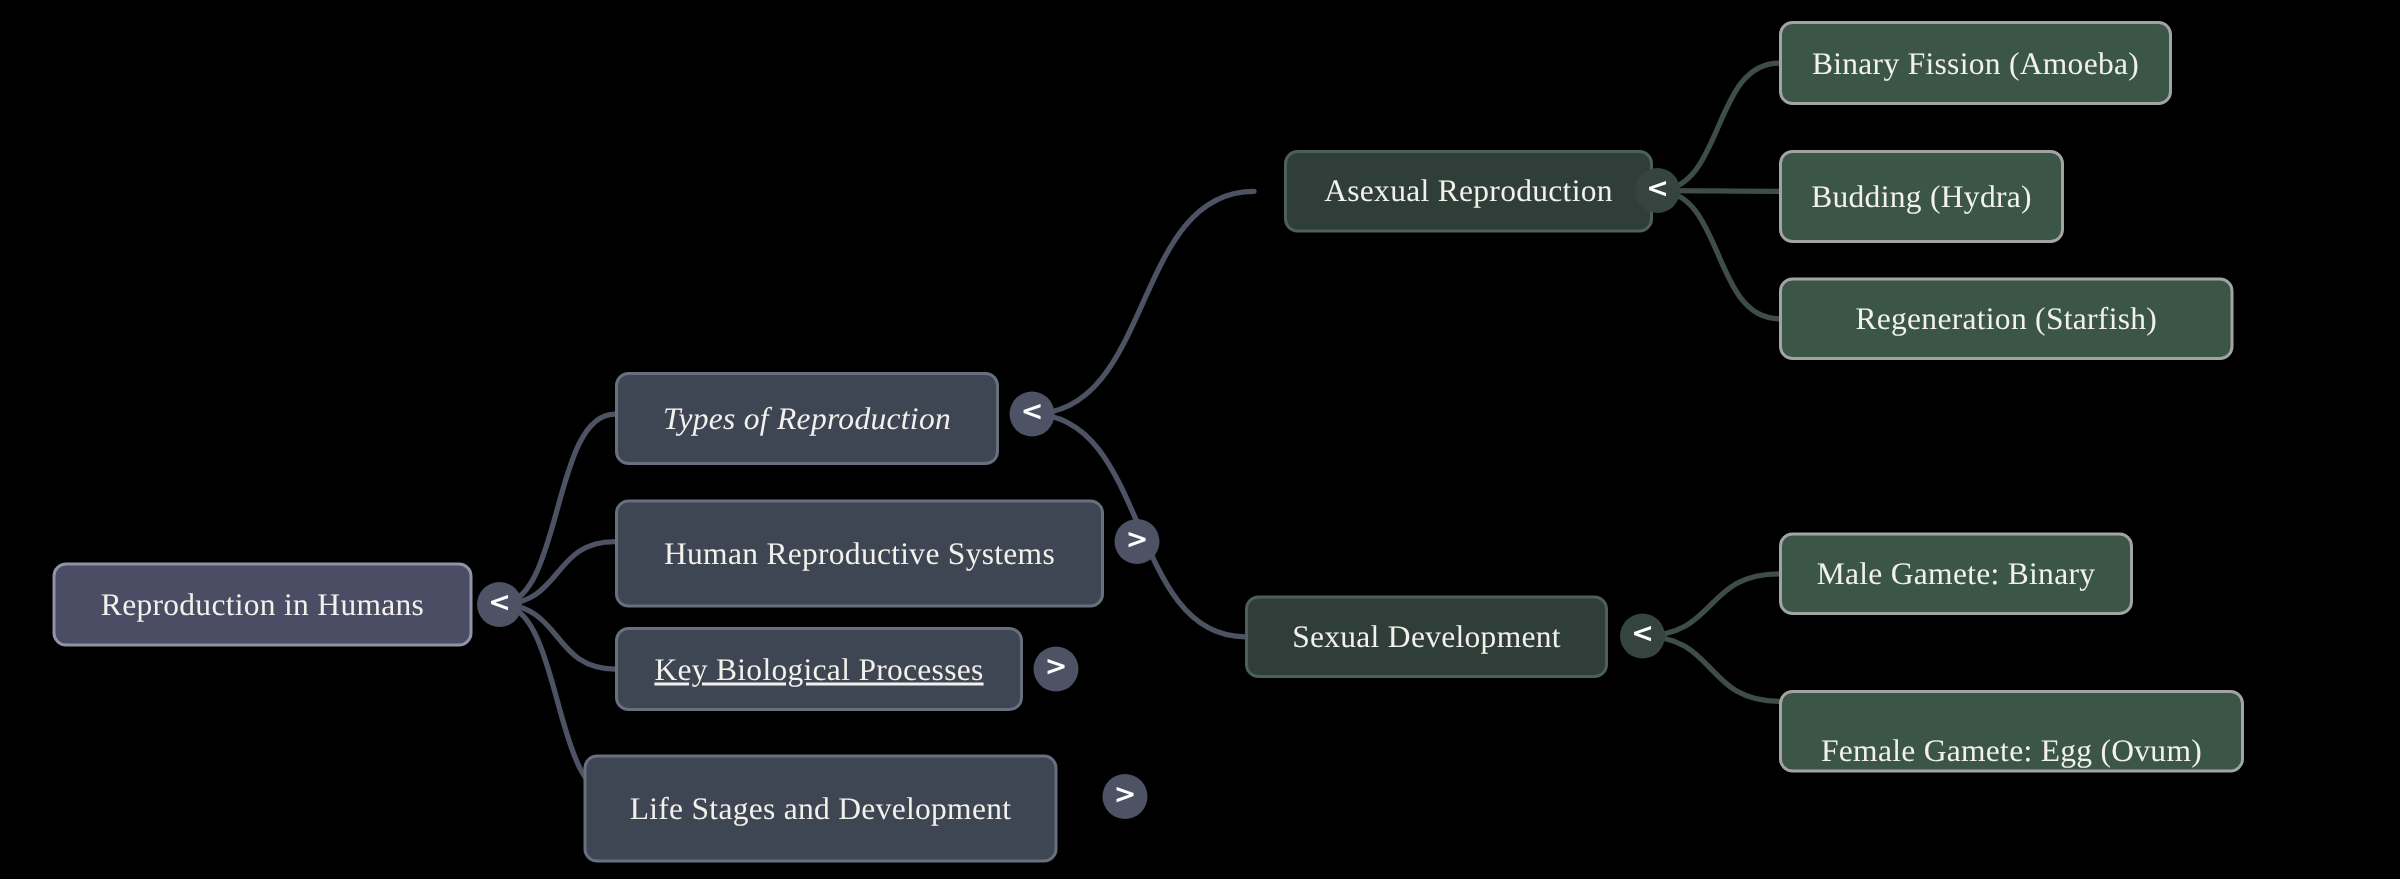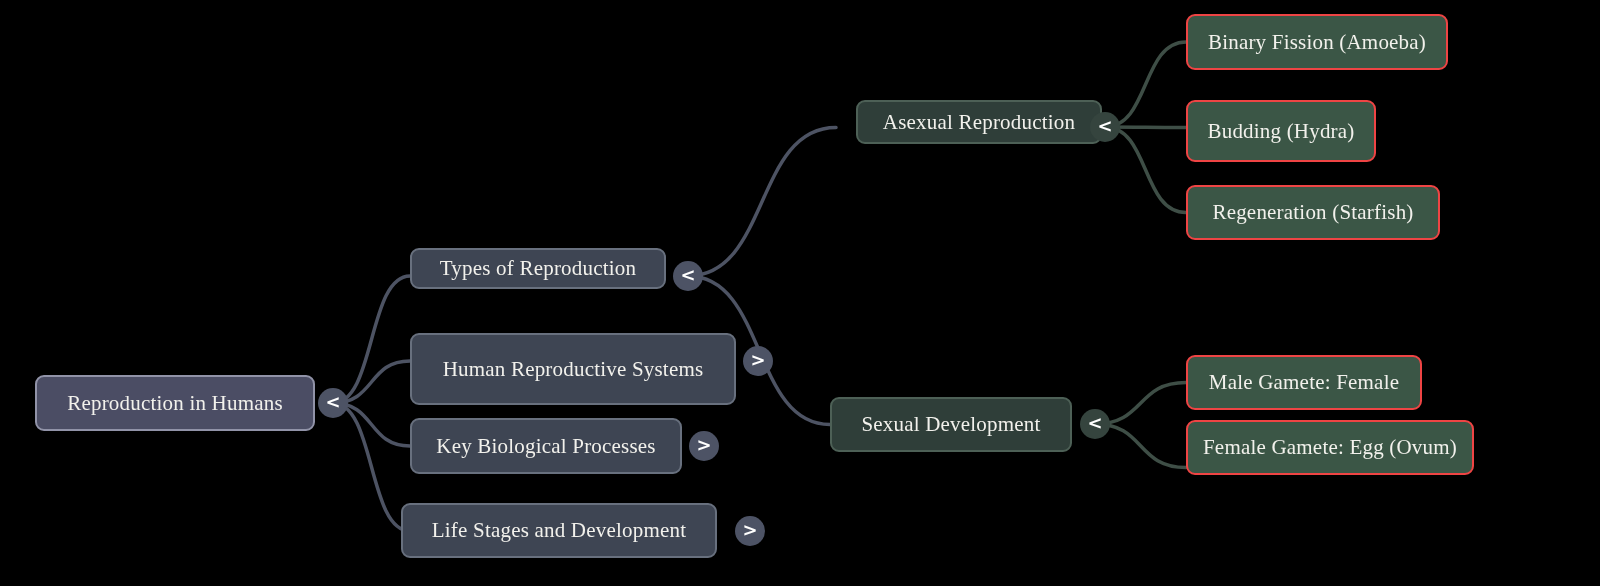--- a/index.html
+++ b/index.html
@@ -31,21 +31,21 @@
     border-radius: 9px;
     color: #f2f1ec;
     font-size: 21px;
     letter-spacing: 0.2px;
     cursor: pointer;
     white-space: nowrap;
   }
   .node.lvl0 { background: #4b4d64; border: 2px solid #9193a8; justify-content: center; }
   .node.lvl1 { background: #3e4553; border: 2px solid #68707e; }
   .node.lvl2 { background: #2f3e39; border: 2px solid #4d6056; }
-  .node.lvl3 { background: #3b5646; border: 2px solid #ef4444; }
+  .node.lvl3 { background: #3b5646; border: 2px solid #a3a3a3; }
   .toggle {
     position: absolute;
     width: 30px;
     height: 30px;
     border-radius: 50%;
     display: flex;
     align-items: center;
     justify-content: center;
     color: #ffffff;
     font-size: 18px;
@@ -76,65 +76,65 @@
       <path d="M1095,424 C1145.05,424 1135.95,382.5 1186,382.5" fill="none" stroke="#3e4e46" stroke-width="3.5" stroke-linecap="round"></path>
       <path d="M1095,424 C1145.05,424 1135.95,467.5 1186,467.5" fill="none" stroke="#3e4e46" stroke-width="3.5" stroke-linecap="round"></path>
     </svg>
   <div id="nodes-layer">
       <div class="node lvl0" style="left: 35px; top: 375px; width: 280px; height: 56px;">
         <span>Reproduction in Humans</span>
       </div>
       <div class="toggle slate" style="left: 318px; top: 388px;">
         <span>&lt;</span>
       </div>
-      <div class="node lvl1" style="left: 410px; top: 248px; width: 256px; height: 41px;">
+      <div class="node lvl1" style="left: 410px; top: 248px; width: 256px; height: 62px; font-style: italic;">
         <span>Types of Reproduction</span>
       </div>
       <div class="toggle slate" style="left: 673px; top: 261px;">
         <span>&lt;</span>
       </div>
       <div class="node lvl1" style="left: 410px; top: 333px; width: 326px; height: 72px;">
         <span>Human Reproductive Systems</span>
       </div>
       <div class="toggle slate" style="left: 743px; top: 346px;">
         <span>&gt;</span>
       </div>
-      <div class="node lvl1" style="left: 410px; top: 418px; width: 272px; height: 56px;">
+      <div class="node lvl1" style="left: 410px; top: 418px; width: 272px; height: 56px; text-decoration: underline;">
         <span>Key Biological Processes</span>
       </div>
       <div class="toggle slate" style="left: 689px; top: 431px;">
         <span>&gt;</span>
       </div>
-      <div class="node lvl1" style="left: 401px; top: 503px; width: 316px; height: 55px;">
+      <div class="node lvl1" style="left: 389px; top: 503px; width: 316px; height: 72px;">
         <span>Life Stages and Development</span>
       </div>
       <div class="toggle slate" style="left: 735px; top: 516px;">
         <span>&gt;</span>
       </div>
-      <div class="node lvl2" style="left: 856px; top: 100px; width: 246px; height: 44px;">
+      <div class="node lvl2" style="left: 856px; top: 100px; width: 246px; height: 55px;">
         <span>Asexual Reproduction</span>
       </div>
       <div class="toggle green" style="left: 1090px; top: 112px;">
         <span>&lt;</span>
       </div>
       <div class="node lvl2" style="left: 830px; top: 397px; width: 242px; height: 55px;">
         <span>Sexual Development</span>
       </div>
       <div class="toggle green" style="left: 1080px; top: 409px;">
         <span>&lt;</span>
       </div>
       <div class="node lvl3" style="left: 1186px; top: 14px; width: 262px; height: 56px;">
         <span>Binary Fission (Amoeba)</span>
       </div>
       <div class="node lvl3" style="left: 1186px; top: 100px; width: 190px; height: 62px;">
         <span>Budding (Hydra)</span>
       </div>
-      <div class="node lvl3" style="left: 1186px; top: 185px; width: 254px; height: 55px;">
+      <div class="node lvl3" style="left: 1186px; top: 185px; width: 303px; height: 55px;">
         <span>Regeneration (Starfish)</span>
       </div>
       <div class="node lvl3" style="left: 1186px; top: 355px; width: 236px; height: 55px;">
-        <span>Male Gamete: Female</span>
+        <span>Male Gamete: Binary</span>
       </div>
-      <div class="node lvl3" style="left: 1186px; top: 420px; width: 288px; height: 55px;">
+      <div class="node lvl3" style="left: 1186px; top: 460px; width: 310px; height: 55px; align-items: flex-end;">
         <span>Female Gamete: Egg (Ovum)</span>
       </div>
     </div>
 </div>
 
 </body></html>

